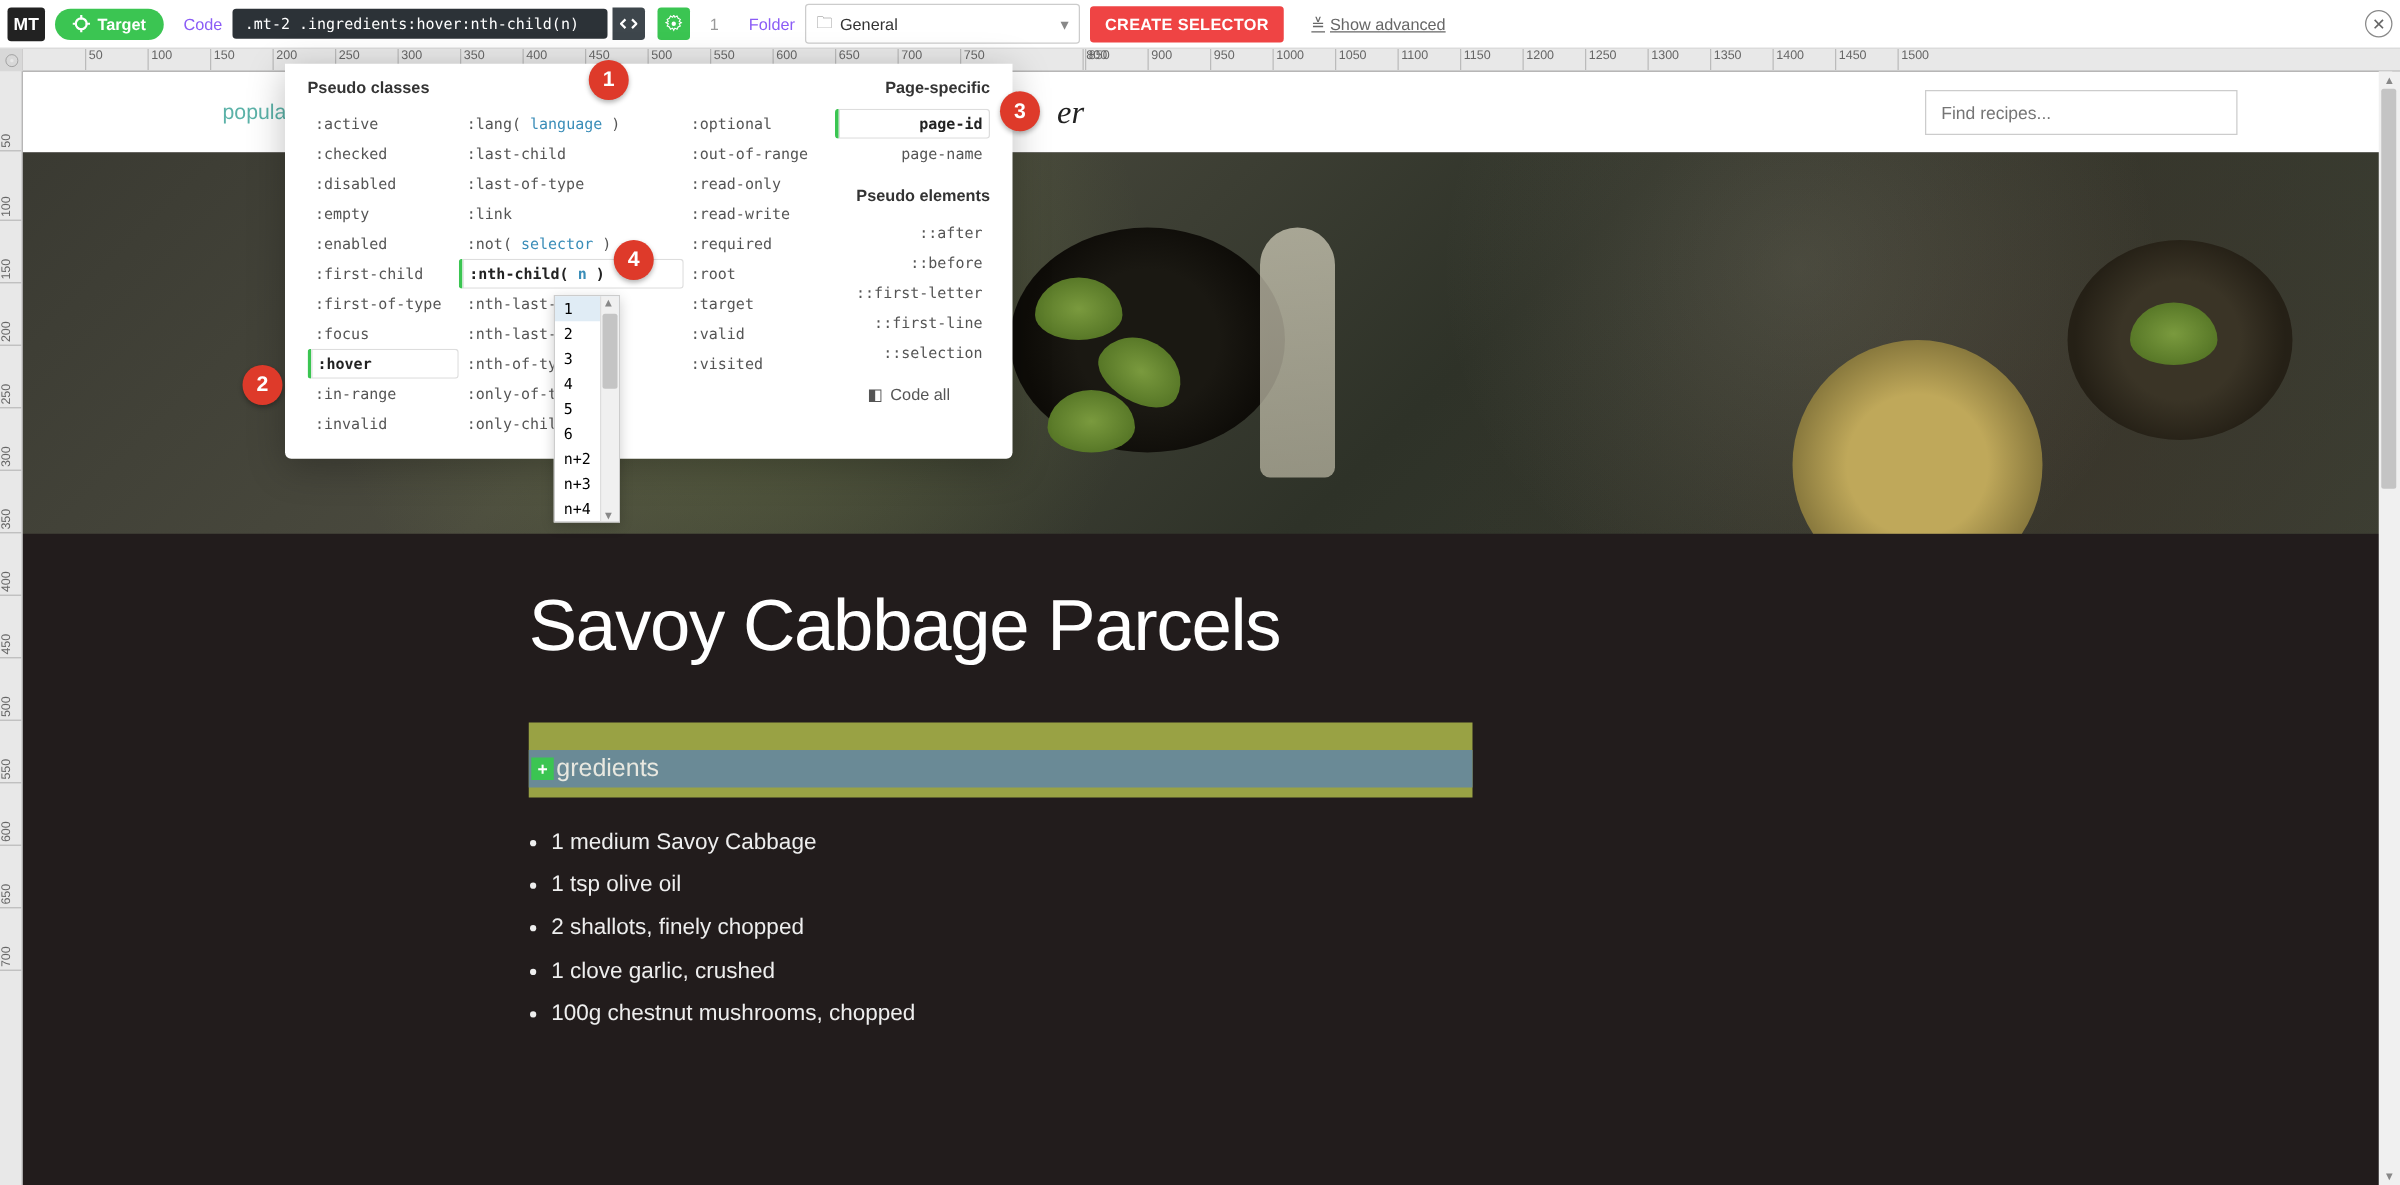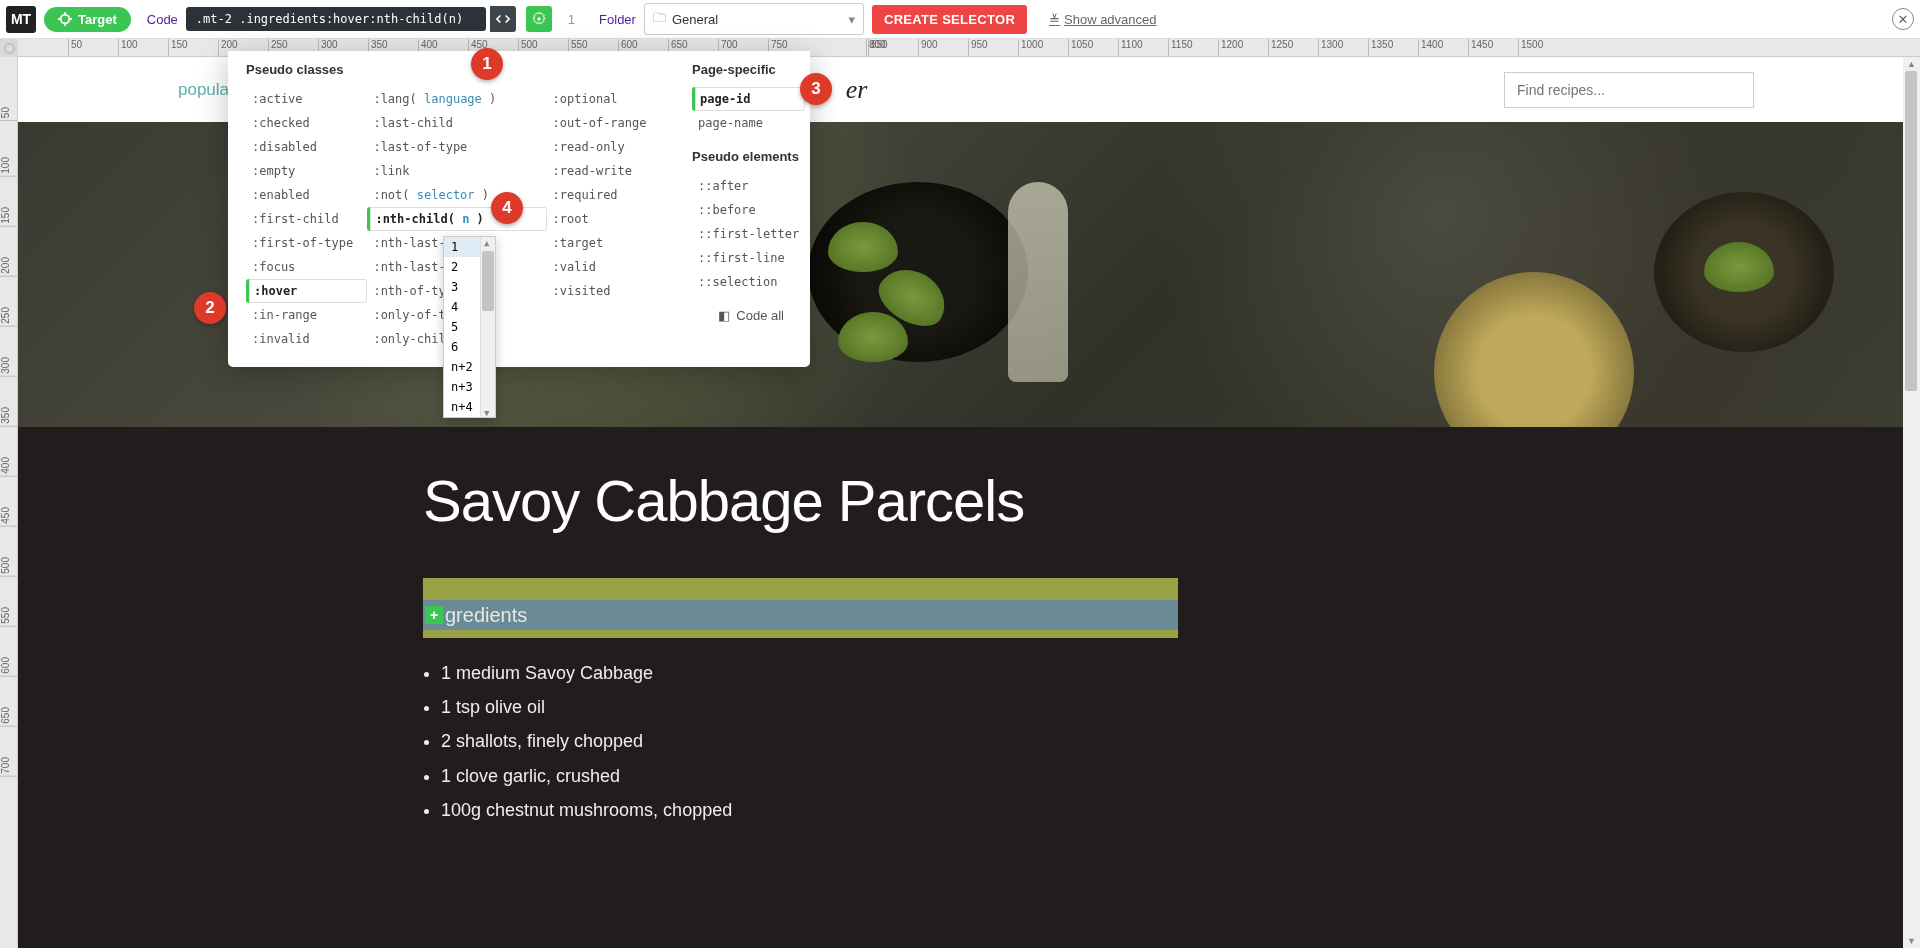--- a/index.html
+++ b/index.html
@@ -4,21 +4,21 @@
 <style>
 * { margin: 0; padding: 0; box-sizing: border-box; }
 body { font-family: -apple-system, BlinkMacSystemFont, "Segoe UI", Arial, sans-serif; background: #2a2424; overflow: hidden; width: 1920px; height: 948px; position: relative; }
 
 
 .toolbar { display: flex; align-items: center; height: 39px; background: #fff; border-bottom: 1px solid #ddd; padding: 0 6px; gap: 8px; position: relative; z-index: 100; }
 .mt-logo { display:flex; align-items:center; justify-content:center; width: 30px; height: 27px; background:#222; color:#fff; font-weight:bold; font-size: 14px; border-radius: 3px; }
 .mt-logo span:last-child { color:#fff; }
 .target-btn { display: inline-flex; gap: 6px; background: #3bc552; color: #fff; padding: 5px 14px; border-radius: 14px; font-size: 13px; font-weight: 600; border:none; cursor:pointer; }
 .target-btn svg { width:14px; height:14px; }
-.label { font-size: 13px; color: #4c1d95; margin-left: 8px; }
+.label { font-size: 13px; color: #8b5cf6; margin-left: 8px; }
 .code-input { background:#2c3237; color:#fff; padding: 5px 10px; border-radius: 3px; font-family: Consolas, Menlo, monospace; font-size: 12px; width: 300px; border:none; }
 .codebtn { display:inline-flex; align-items:center; justify-content:center; width:26px; height:26px; background:#3e464c; color:#fff; border:none; margin-left:-4px; border-radius: 0 3px 3px 0;}
 .gear-btn { display:inline-flex; align-items:center; justify-content:center; width:26px; height:26px; background:#3bc552; color:#fff; border:none; border-radius: 3px; margin-left:2px;}
 .count { font-size:13px; color:#999; margin: 0 8px; }
 .folder-select { display:flex; align-items:center; border:1px solid #ccc; border-radius:3px; padding: 4px 8px; width: 220px; font-size: 13px; color:#333; background:#fff; }
 .folder-select .folder-icon { margin-right: 6px; color:#888;}
 .folder-select .chev { margin-left:auto; color:#888;}
 .create-btn { background:#ef4444; color:#fff; border:none; padding: 7px 12px; font-weight:bold; font-size:13px; border-radius:3px; letter-spacing: 0.3px;}
 .show-adv { display:inline-flex; align-items:center; gap:4px; color:#666; text-decoration: underline; font-size: 13px; margin-left:14px;}
 .close-btn { margin-left:auto; width:22px; height:22px; border:1.5px solid #888; border-radius:50%; display:flex; align-items:center; justify-content:center; color:#666; font-size:13px; background:#fff; cursor:pointer;}
@@ -30,21 +30,21 @@
 .ruler-v .tick { position:absolute; left:0; width:18px; border-top:1px solid #bbb; writing-mode: vertical-rl; transform: rotate(180deg); text-align:right; padding-top:2px; line-height:11px;}
 .ruler-corner { position:absolute; top:39px; left:0; width:18px; height:18px; background:#d8d8d8; z-index:32; }
 .ruler-gear { position:absolute; top:39px; left:0; width:18px; height:18px; z-index:33; display:flex; align-items:center; justify-content:center; color:#888;}
 
 
 .viewport { position:absolute; top:57px; left:18px; right:6px; bottom:0; background:#221c1c; overflow:hidden; }
 .page-header { height:65px; background:#fff; display:flex; align-items:center; padding: 0 160px; gap: 48px; }
 .page-header .nav-left { color:#5bb2a8; font-size:17px; }
 .page-header .logo-area { margin-left:auto; margin-right:20px; font-family: Georgia, serif; font-style: italic; font-size: 26px; color:#222;}
 .page-header .search { margin-left:auto; width:250px; }
-.page-header .search input { width:100%; padding:9px 12px; border:1px solid #ccc; font-size:14px; color:#999; }
+.page-header .search input { width:100%; padding:9px 12px; border:1px solid #ccc; font-size:14px; color:#999;margin-left:36px; }
 .hero { height:305px; background: linear-gradient(135deg, #3a3a32 0%, #4a4a3e 30%, #2e3228 60%, #3d4236 100%); position:relative; overflow:hidden;}
 .hero::before { content:''; position:absolute; inset:0; background: radial-gradient(circle at 30% 40%, rgba(140,160,80,0.3), transparent 25%), radial-gradient(circle at 75% 30%, rgba(200,200,180,0.15), transparent 20%), radial-gradient(circle at 85% 70%, rgba(60,50,40,0.6), transparent 30%);}
 .plate { position:absolute; border-radius:50%; }
 .plate1 { width:220px; height:180px; background: radial-gradient(circle, #1a1812 40%, #0e0c08 70%); left:790px; top:60px; }
 .plate2 { width:200px; height:200px; background: radial-gradient(circle, #bfa85a 40%, #8a7a3e 70%); right:280px; top:150px; }
 .plate3 { width:180px; height:160px; background: radial-gradient(circle, #3a3426 40%, #252016 70%); right:80px; top:70px; }
 .leaf { position:absolute; width:70px; height:50px; background: radial-gradient(ellipse, #7a9a3e, #4a6a1e); border-radius: 50% 50% 50% 50% / 60% 60% 40% 40%; }
 .bottle { position:absolute; width:60px; height:200px; left:990px; top:60px; background: linear-gradient(#d8d4c0, #c0bca8); border-radius: 30px 30px 8px 8px; opacity:0.7;}
 .recipe-body { padding: 40px 0 0 405px; color:#fff; }
 .recipe-title { font-size: 58px; font-weight: 300; letter-spacing: -1px; margin-bottom: 44px; }
@@ -60,21 +60,21 @@
 .popup { position:absolute; top:51px; left:228px; width:582px; background:#fff; border-radius: 0 0 5px 5px; box-shadow: 0 6px 30px rgba(0,0,0,0.25); z-index:200; padding: 11px 18px 16px; font-size:12.5px;}
 .popup h4 { font-size: 13px; font-weight:bold; color:#333; margin-bottom:10px;}
 .popup-cols { display:flex; gap:0;}
 .popup-col { display:flex; flex-direction:column; gap: 0; }
 .popup-col.w1 { width:122px; }
 .popup-col.w2 { width:180px; }
 .popup-col.w3 { width:120px; }
 .ps-item { font-family: Consolas, Menlo, monospace; font-size: 12px; color:#555; padding: 5px 6px; border-radius:3px; cursor:pointer; white-space:nowrap;}
 .ps-item.selected { background:#fff; border-left: 3px solid #3bc552; font-weight:bold; color:#222; box-shadow: 0 0 0 1px #ddd inset; padding-left:5px;}
 .ps-item .param { color:#3a8db8; }
-.ps-right-col { margin-left: 26px;}
+.ps-right-col { margin-left: 2px; text-align: right;}
 .clear-all { display:flex; align-items:center; gap:6px; color:#555; font-size:13px; margin-top: 14px; margin-left:26px; cursor:pointer;}
 .ndropdown { position:absolute; top:236px; left:443px; width:53px; background:#fff; border:1px solid #ccc; box-shadow:0 3px 10px rgba(0,0,0,0.2); z-index:210; font-family: Consolas, Menlo, monospace; font-size:12px;}
 .ndropdown .nitem { padding: 3px 7px; cursor:pointer; }
 .ndropdown .nitem:first-child { background:#e0ecf5; }
 .nd-scroll { position:absolute; right:0; top:0; bottom:0; width:15px; background:#f0f0f0; border-left:1px solid #ddd;}
 .nd-thumb { position:absolute; right:1px; top:14px; width:12px; height:60px; background:#c4c4c4; border-radius:2px;}
 .nd-arr { position:absolute; right:3px; width:8px; height:8px; color:#888; font-size:9px;}
 
 
 .numbadge { position:absolute; width:32px; height:32px; background:#de3a2a; color:#fff; border-radius:50%; display:flex; align-items:center; justify-content:center; font-size:17px; font-weight:bold; z-index:300; box-shadow: 0 2px 4px rgba(0,0,0,0.3);}

